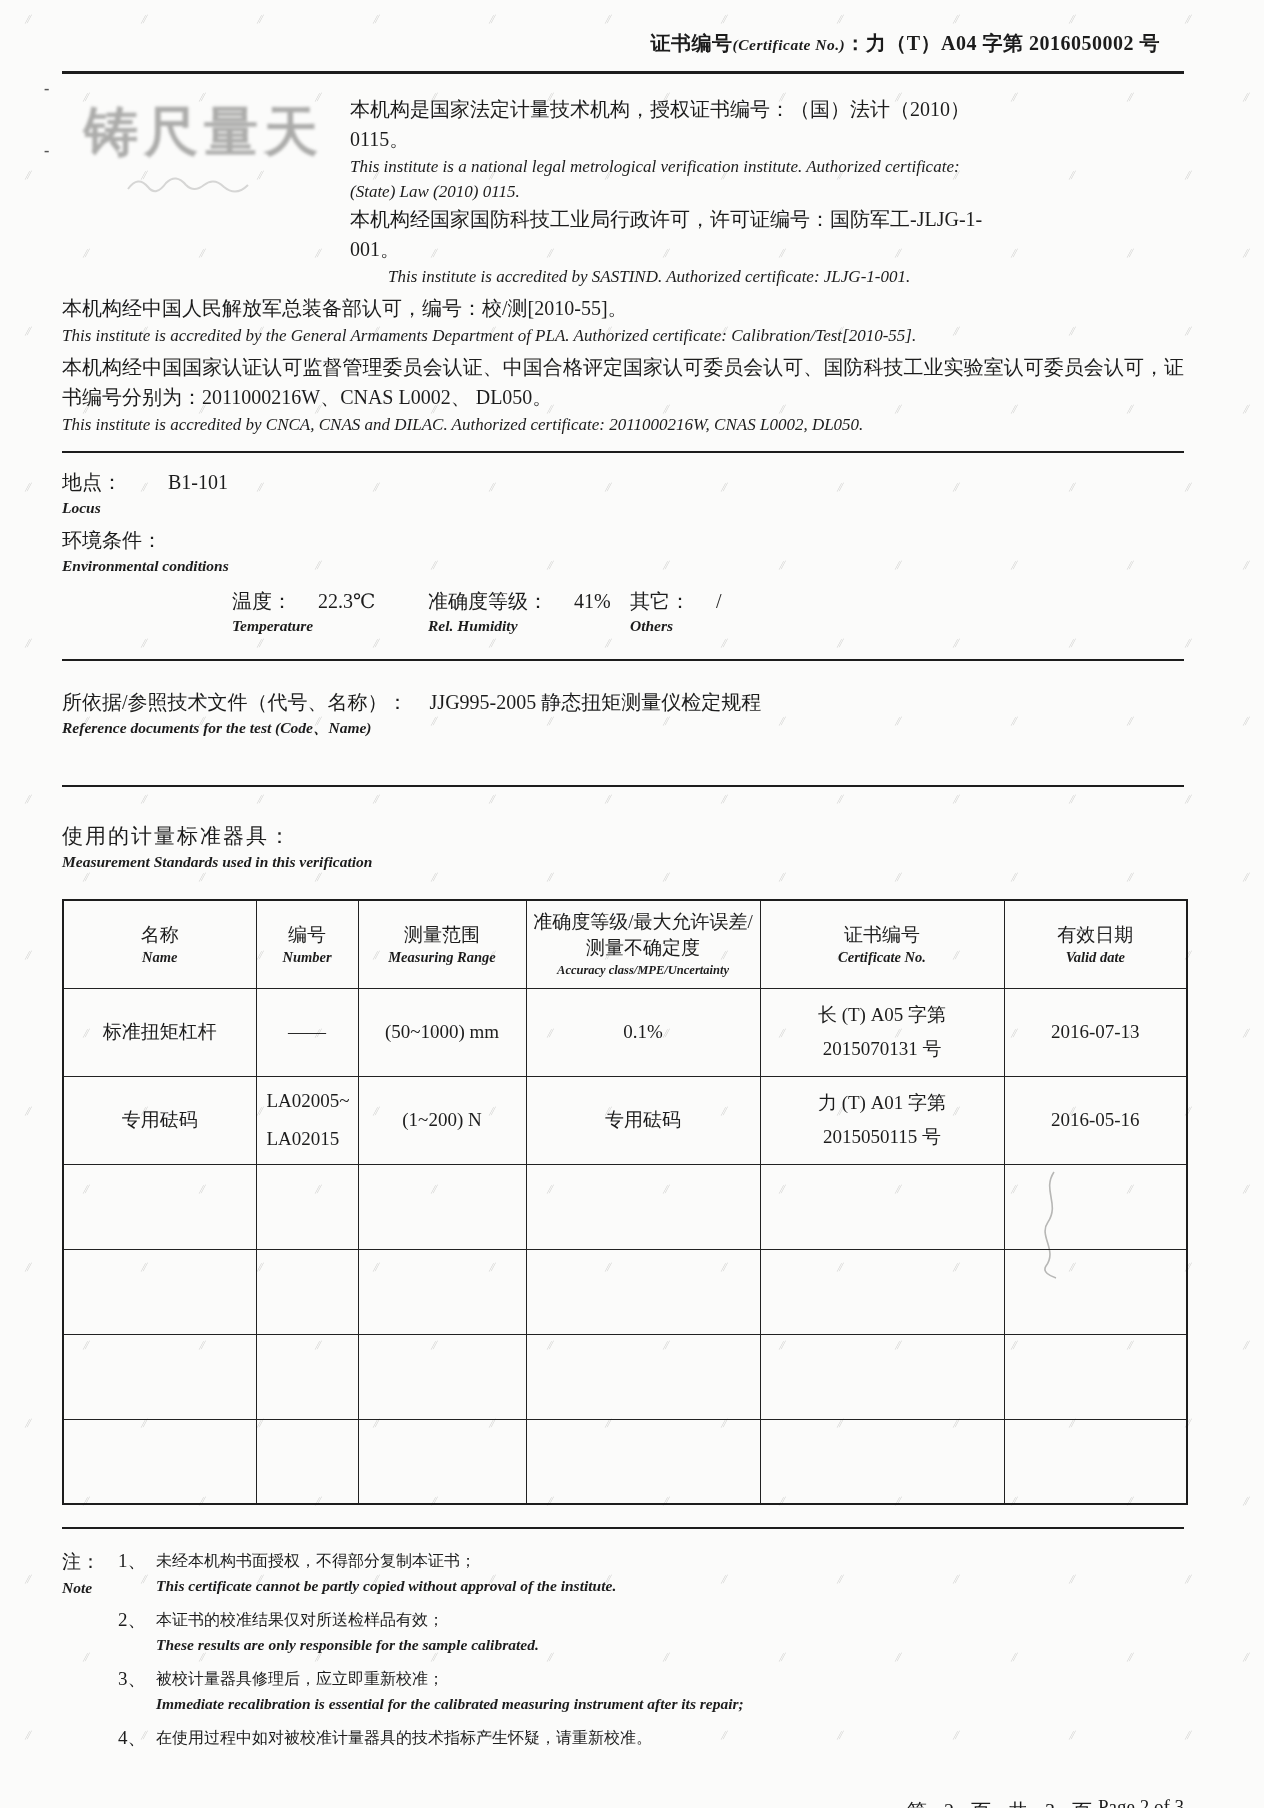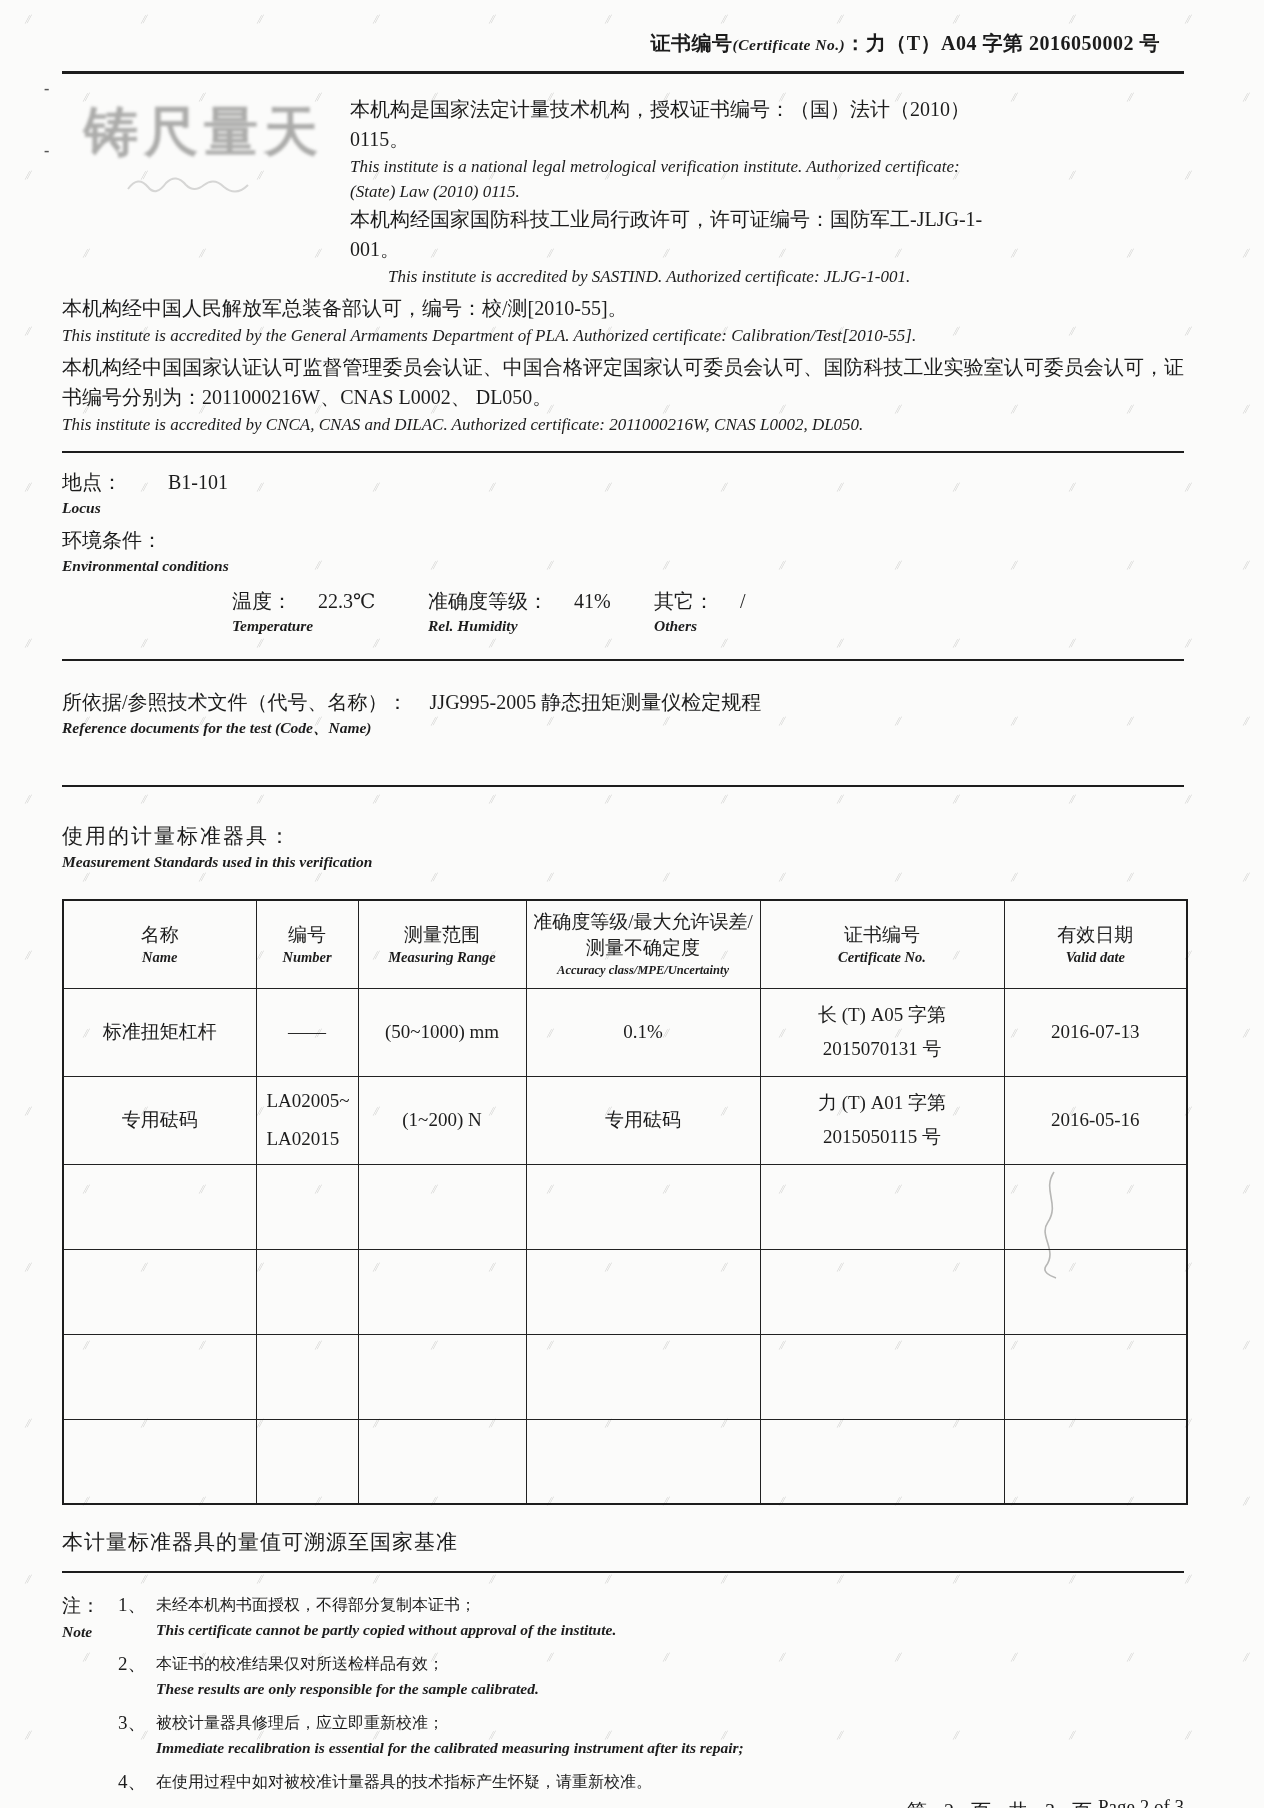--- a/index.html
+++ b/index.html
@@ -32,21 +32,21 @@
   .just { text-align:justify; }
   .sastind-en { margin-left:38px; }
 
   
   .field-line { display:flex; align-items:baseline; margin-top:14px; }
   .field-line .value { margin-left:46px; font-size:20px; }
   .env-items { position:relative; height:58px; margin-top:10px; }
   .env-item { position:absolute; top:0; }
   .env-item .pair { font-size:20px; line-height:28px; }
   .env-item .pair .value { margin-left:26px; }
-  .env-t { left:170px; } .env-h { left:366px; } .env-o { left:592px; }
+  .env-t { left:170px; } .env-h { left:366px; } .env-o { left:568px; }
 
   
   .ref-line { display:flex; align-items:baseline; margin-top:26px; }
   .ref-line .value { margin-left:22px; font-size:20px; }
 
   
   .std-head { margin-top:34px; }
   .std-head .zh { font-size:21px; letter-spacing:2px; }
   table.std { border-collapse:collapse; margin-top:26px; width:1124px; table-layout:fixed; }
   table.std col.c1{width:193px} table.std col.c2{width:102px} table.std col.c3{width:168px}
@@ -510,21 +510,20 @@
             <td></td>
             <td></td>
             <td></td>
             <td></td>
             <td></td>
           </tr>
         </tbody>
     </table>
 
     <div class="trace">
-      <div class="zh">本计量标准器具的量值可溯源至国家基准</div>
     </div>
 
     <hr class="rule thin">
 
     <div class="notes">
       <div class="notes-label">
         <div class="zh">注：</div>
         <div class="en">Note</div>
       </div>
       <div class="note-list">

